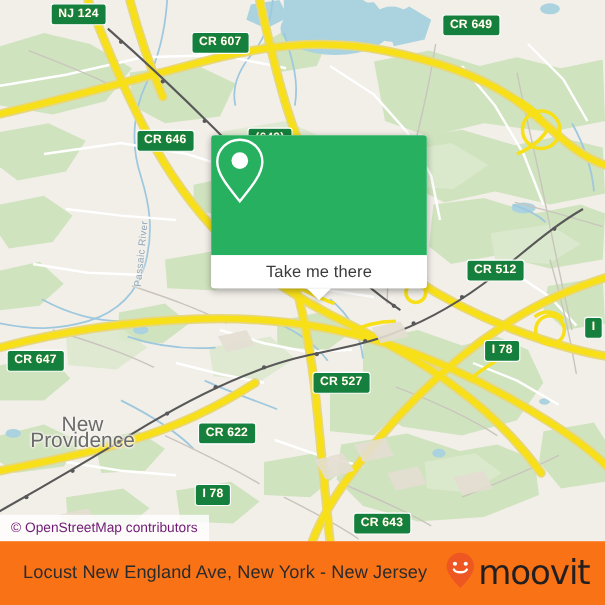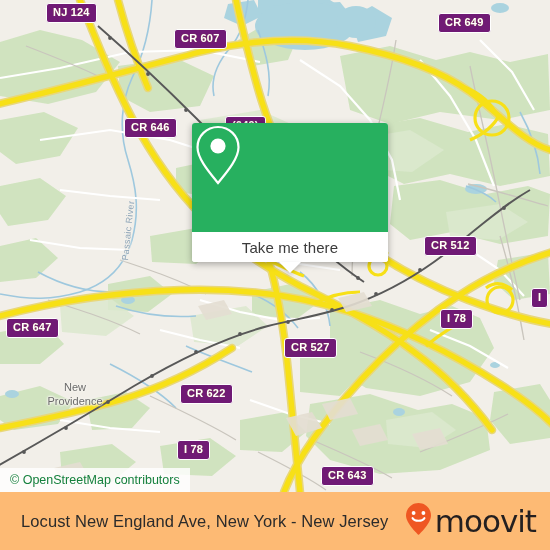--- a/index.html
+++ b/index.html
@@ -14,39 +14,39 @@
   .map{
     position:absolute;left:0;top:0;width:550px;height:492px;
     background:#f2efe9;
     overflow:hidden;
   }
   .map svg{position:absolute;left:0;top:0;}
 
   
   .shield{
     position:absolute;
-    background:#701a75;
+    background:#15803d;
     border:1.5px solid #ffffff;
     border-radius:3px;
     color:#ffffff;
     font-size:11px;
     font-weight:bold;
     line-height:1;
     padding:3px 6px 4px 6px;
     white-space:nowrap;
     letter-spacing:0.2px;
     text-shadow:0 0 1px rgba(170,150,0,.55);
     box-sizing:border-box;
   }
 
   
   .place{
     position:absolute;
     color:#6b6b6b;
-    font-size:11px;
+    font-size:19px;
     line-height:14px;
     text-align:center;
     white-space:pre;
     text-shadow:
       1px 0 2px #f7f5f0, -1px 0 2px #f7f5f0,
       0 1px 2px #f7f5f0, 0 -1px 2px #f7f5f0;
   }
   .river-label{
     position:absolute;
     color:#8fa5b8;
@@ -93,28 +93,28 @@
     filter:drop-shadow(0 2px 2px rgba(0,0,0,.18));
   }
 
   
   .attrib{
     position:absolute;left:0;top:468px;
     height:24px;
     padding:0 10px 0 10px;
     display:flex;align-items:center;
     background:rgba(255,255,255,.82);
-    font-size:12.5px;color:#15803d;
+    font-size:12.5px;color:#701a75;
     white-space:nowrap;
   }
 
   
   .footer{
     position:absolute;left:0;top:492px;width:550px;height:58px;
-    background:#fdba74;
+    background:#f97316;
     display:flex;align-items:center;
   }
   .footer-title{
     position:absolute;left:21px;top:50%;transform:translateY(-50%);
     font-size:16.5px;color:#2b2b2b;white-space:nowrap;letter-spacing:.1px;
   }
   .brand{
     position:absolute;right:14px;top:50%;transform:translateY(-50%);
     display:flex;align-items:center;gap:3px;
   }
@@ -309,21 +309,21 @@
           <path d="M198,306 L224,300 L232,314 L206,320 Z"></path>
           <path d="M338,298 L364,292 L372,306 L346,312 Z"></path>
           <path d="M54,468 L80,462 L88,476 L62,482 Z"></path>
         </g>
 
       </g>
     </svg>
 
     <div class="shield" style="left:46px;top:3px;">NJ 124</div>
     <div class="shield" style="left:174px;top:29px;">CR 607</div>
-    <div class="shield" style="left:402px;top:13px;margin-left:36px;">CR 649</div>
+    <div class="shield" style="left:402px;top:13px;">CR 649</div>
     <div class="shield" style="left:225px;top:116px;">(649)</div>
     <div class="shield" style="left:124px;top:118px;">CR 646</div>
     <div class="shield" style="left:424px;top:236px;">CR 512</div>
     <div class="shield" style="left:440px;top:309px;">I 78</div>
     <div class="shield" style="left:6px;top:318px;">CR 647</div>
     <div class="shield" style="left:284px;top:338px;">CR 527</div>
     <div class="shield" style="left:180px;top:372px;margin-top:12px;">CR 622</div>
     <div class="shield" style="left:177px;top:440px;">I 78</div>
     <div class="shield" style="left:321px;top:466px;">CR 643</div>
     <div class="shield" style="left:531px;top:288px;">I</div>

